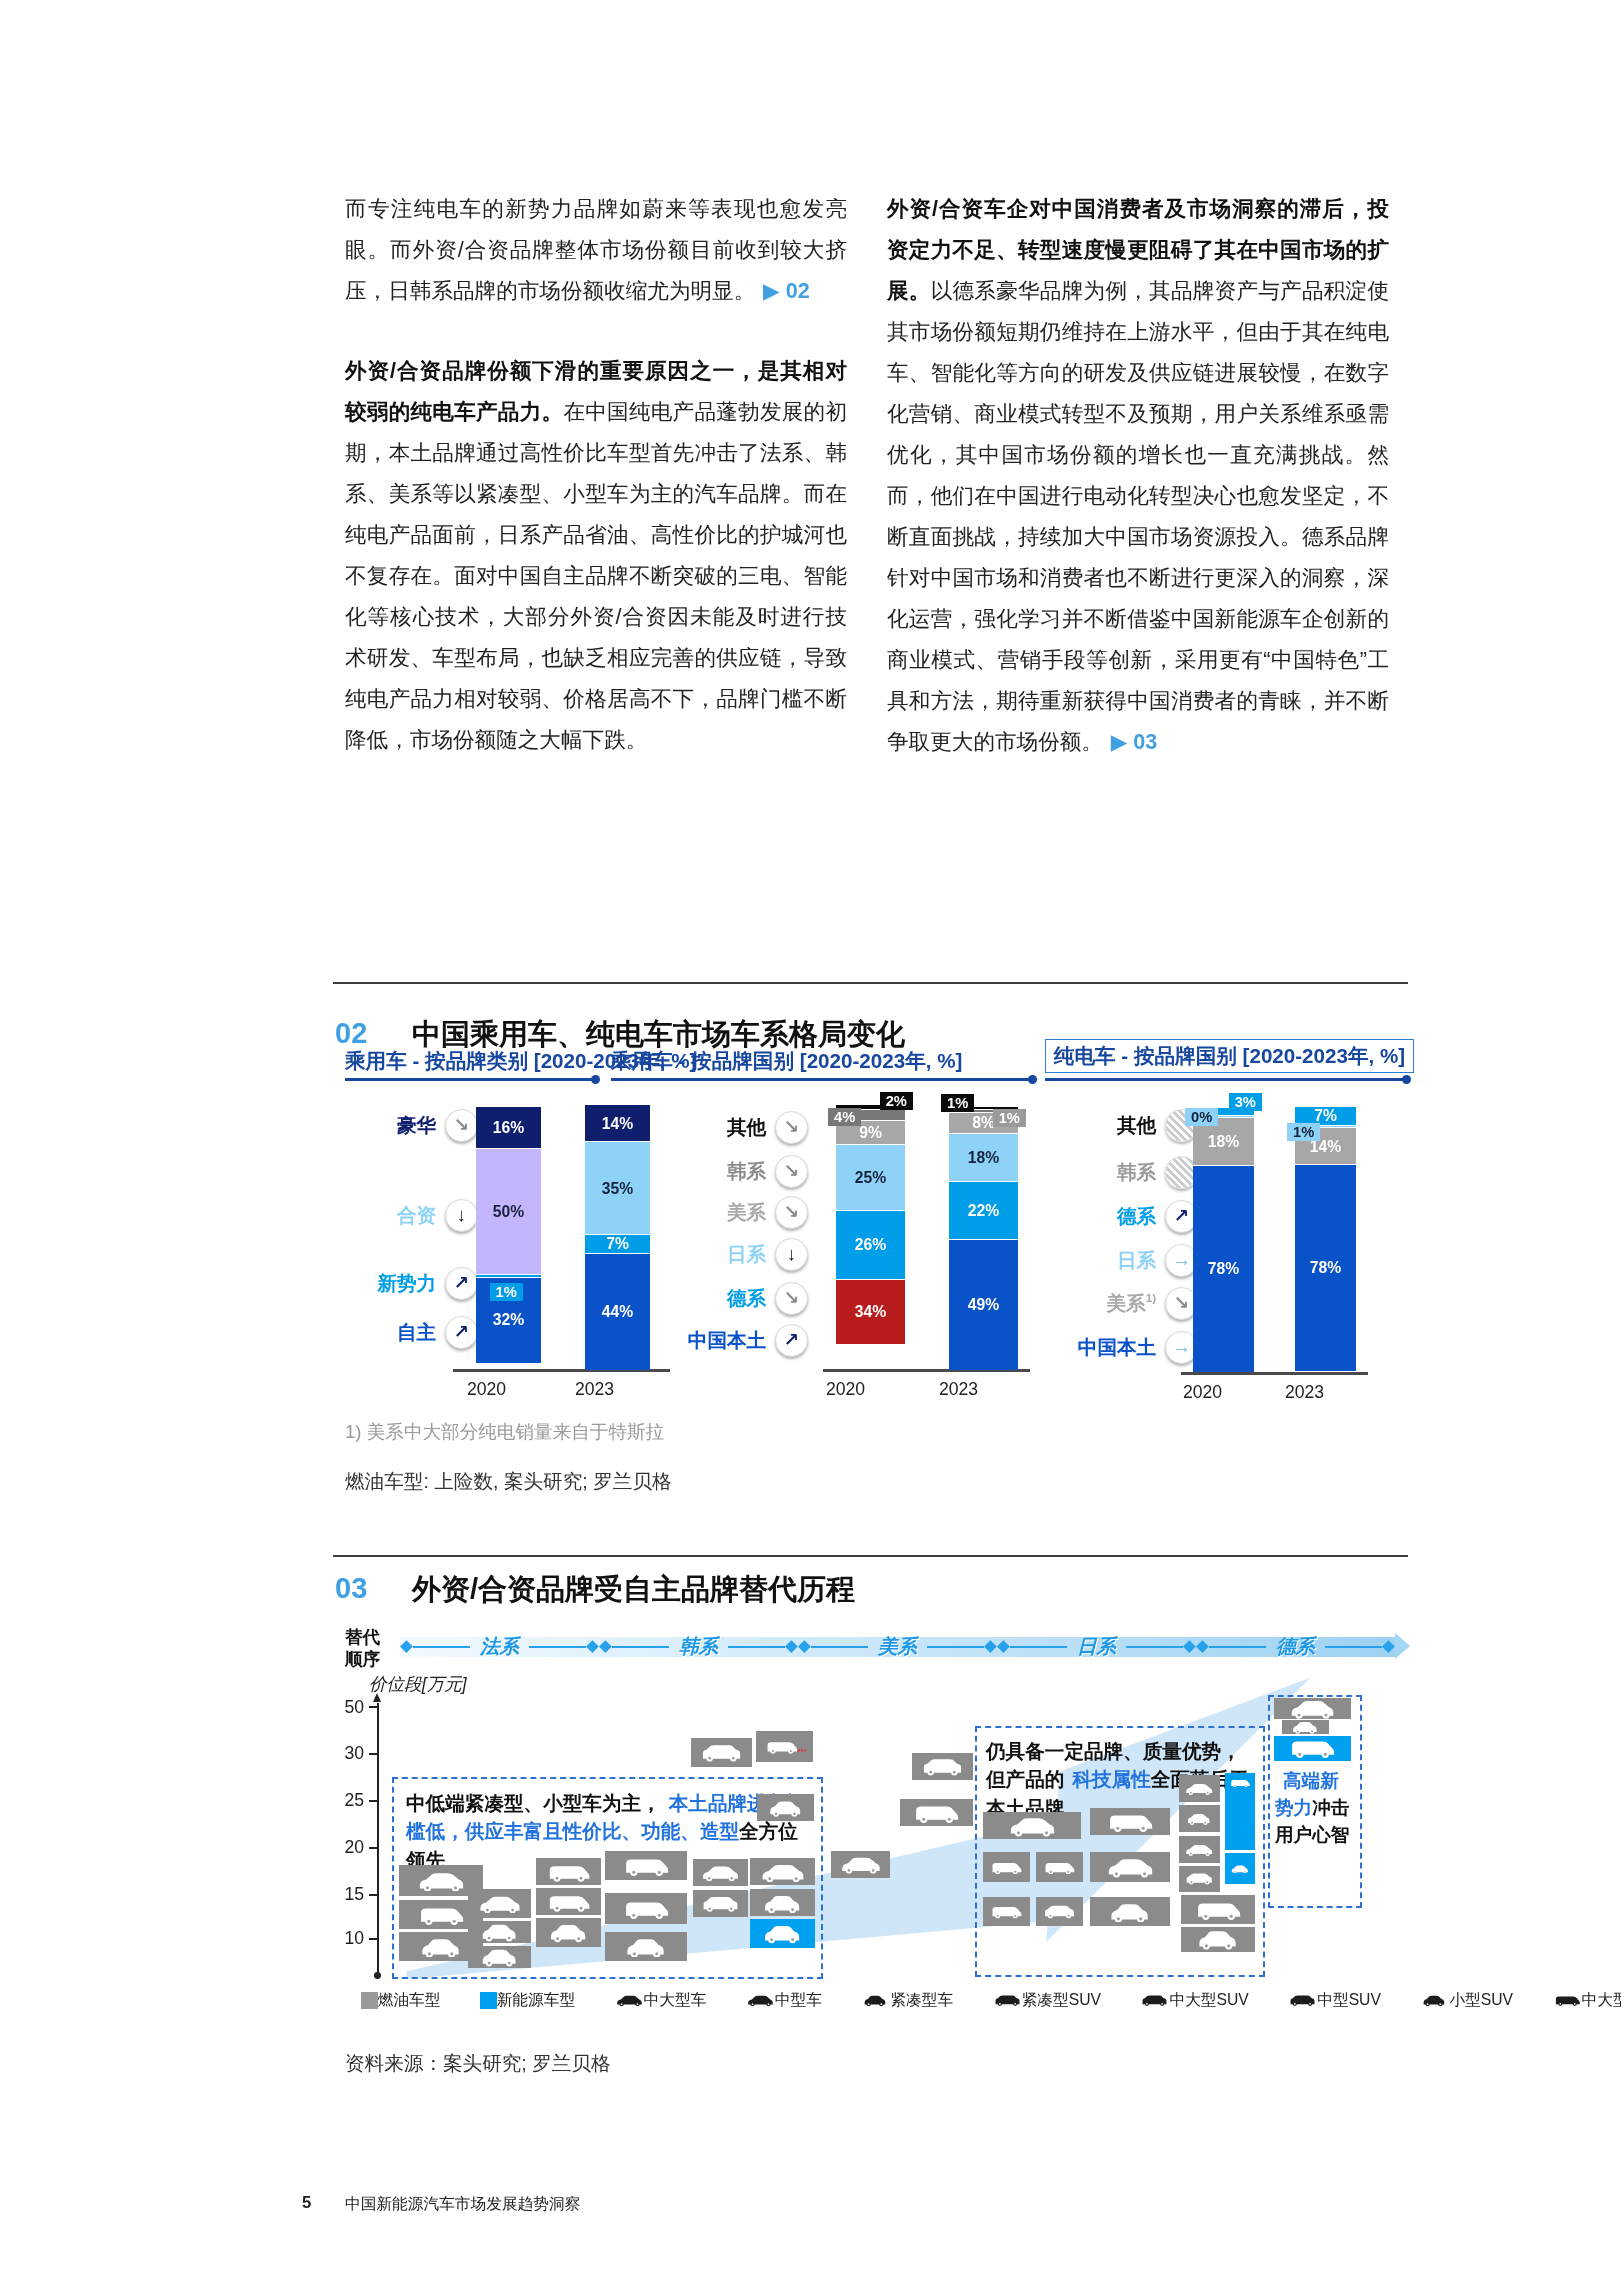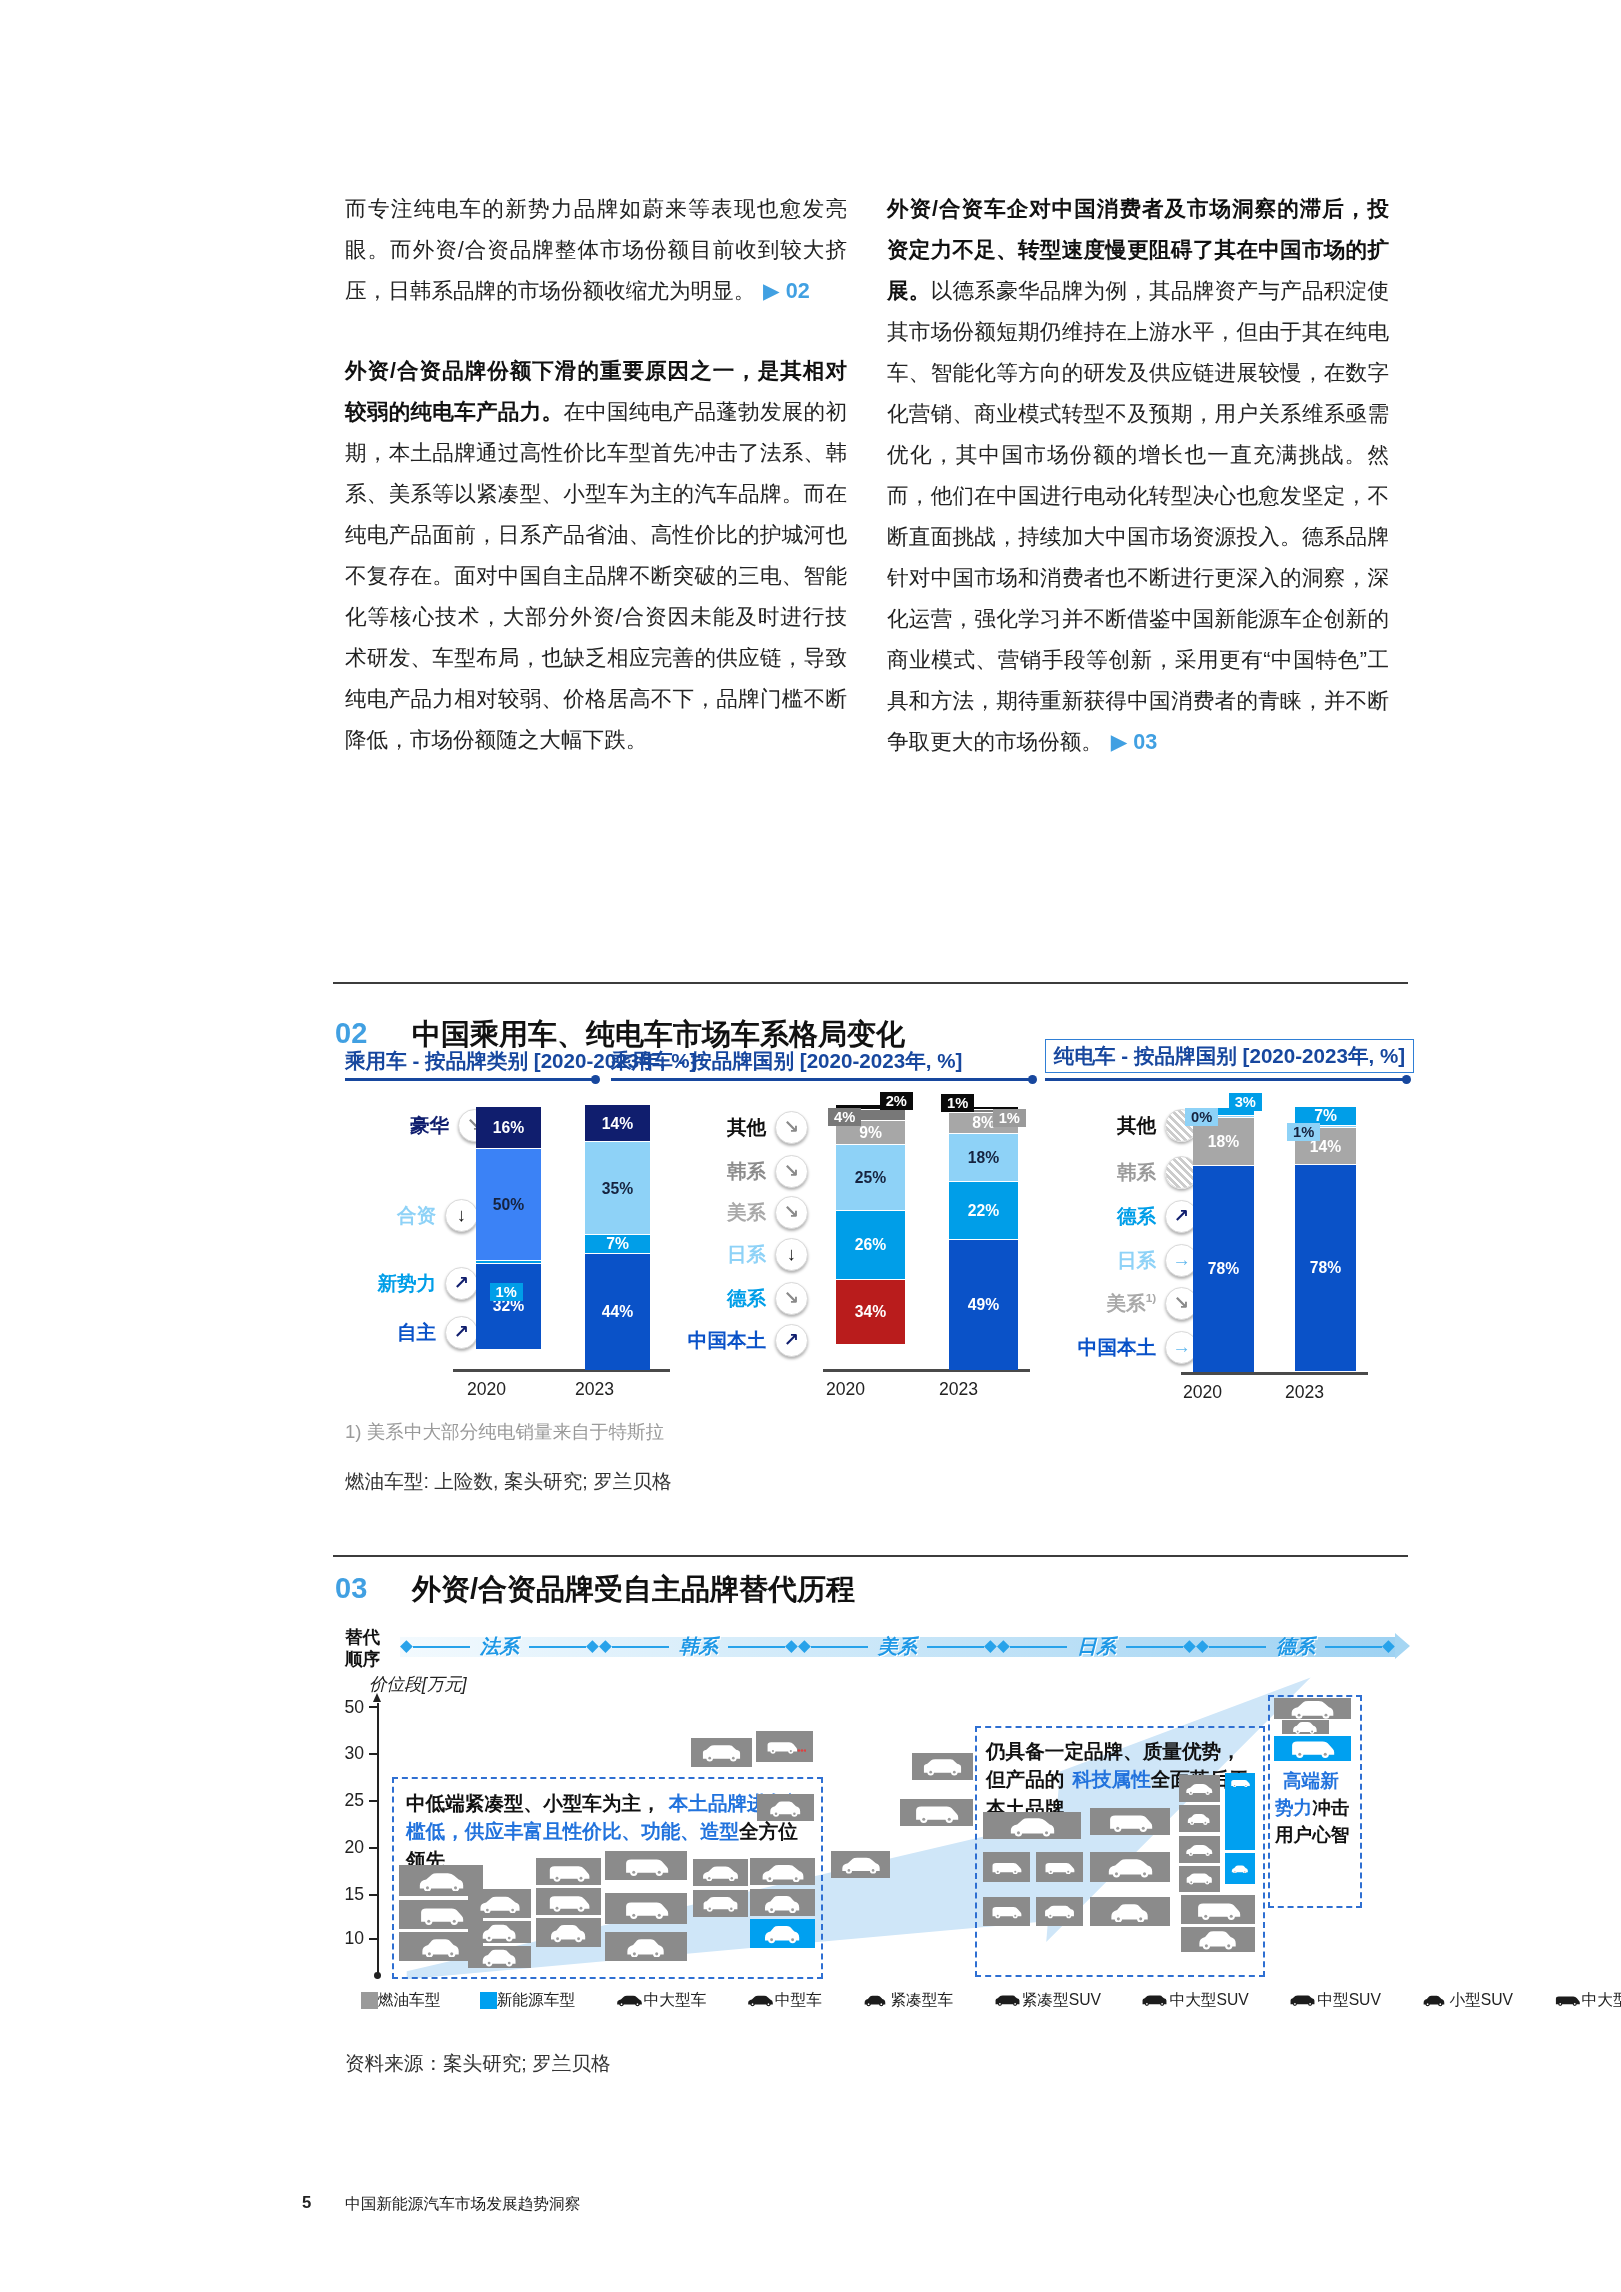--- a/index.html
+++ b/index.html
@@ -87,21 +87,21 @@
   <div class="subtitle" style="left:611px;top:1047px;"><span>乘用车 - 按品牌国别</span> <span>[2020-2023年, %]</span></div>
   <div class="sub-line" style="left:611px;top:1078px;width:424px;">
       <span class="dot"></span>
     </div>
   <div class="subtitle boxed" style="left:1045px;top:1039px;"><span>纯电车 - 按品牌国别</span> <span>[2020-2023年, %]</span></div>
   <div class="sub-line" style="left:1045px;top:1078px;width:364px;">
       <span class="dot"></span>
     </div>
 
   <div id="fig02-charts" class="abs" style="left:0;top:0;width:1621px;height:2293px;pointer-events:none;">
-      <div class="lbl-row" style="left: 336px; top: 1109px; width: 155px;">
+      <div class="lbl-row" style="left: 323px; top: 1109px; width: 155px;">
         <div class="txt" style="color: rgb(16, 30, 110);">豪华</div>
         <div class="circ">
           <span style="color: rgb(138, 138, 138);">↘</span>
         </div>
       </div>
       <div class="lbl-row" style="left: 323px; top: 1199px; width: 155px;">
         <div class="txt" style="color: rgb(142, 210, 247);">合资</div>
         <div class="circ">
           <span style="color: rgb(17, 17, 17);">↓</span>
         </div>
@@ -116,21 +116,21 @@
         <div class="txt" style="color: rgb(10, 82, 200);">自主</div>
         <div class="circ">
           <span style="color: rgb(16, 30, 110);">↗</span>
         </div>
       </div>
       <div class="baseline" style="left: 453px; top: 1369px; width: 217px;"></div>
       <div class="bar" style="left: 476px; top: 1107px; width: 65px; height: 262px;">
         <div class="seg" style="height: 42px; background: rgb(16, 30, 110);">
           <span class="inlab" style="color: rgb(255, 255, 255);">16%</span>
         </div>
-        <div class="seg" style="height: 112px; background: #3b82f6; align-items: center;">
+        <div class="seg" style="height: 126px; background: #c4b5fd; align-items: center;">
           <span class="inlab" style="color: rgb(22, 35, 63);">50%</span>
         </div>
         <div class="seg" style="height: 2.9px; background: rgb(0, 158, 232);"></div>
         <div class="tag" style="background: rgb(0, 158, 232); color: rgb(255, 255, 255); top: 176px; left: 13.7px;">1%</div>
         <div class="seg" style="height: 85px; background: rgb(10, 82, 200);">
           <span class="inlab" style="color: rgb(255, 255, 255);">32%</span>
         </div>
       </div>
       <div class="yearlab" style="left: 467px; top: 1379px; width: 84px;">2020</div>
       <div class="bar" style="left: 585px; top: 1105px; width: 65px; height: 265px;">

